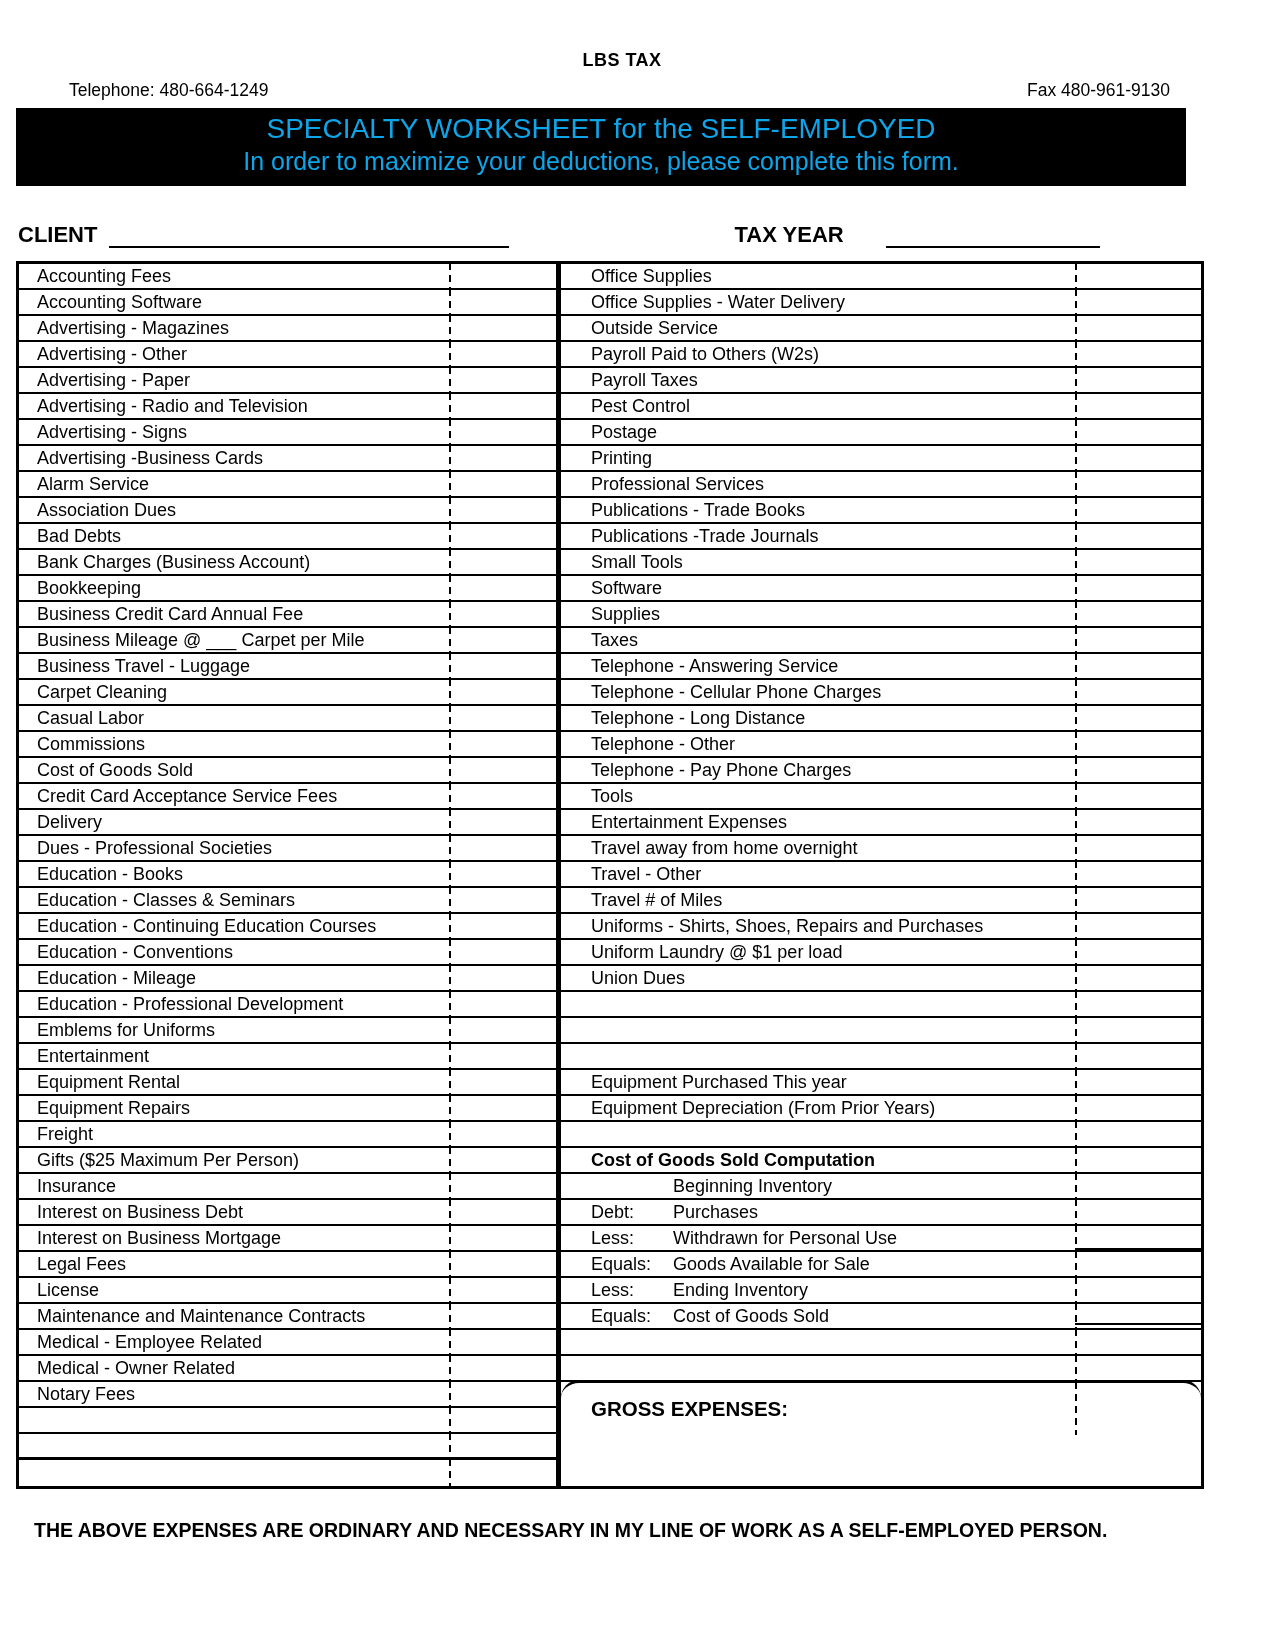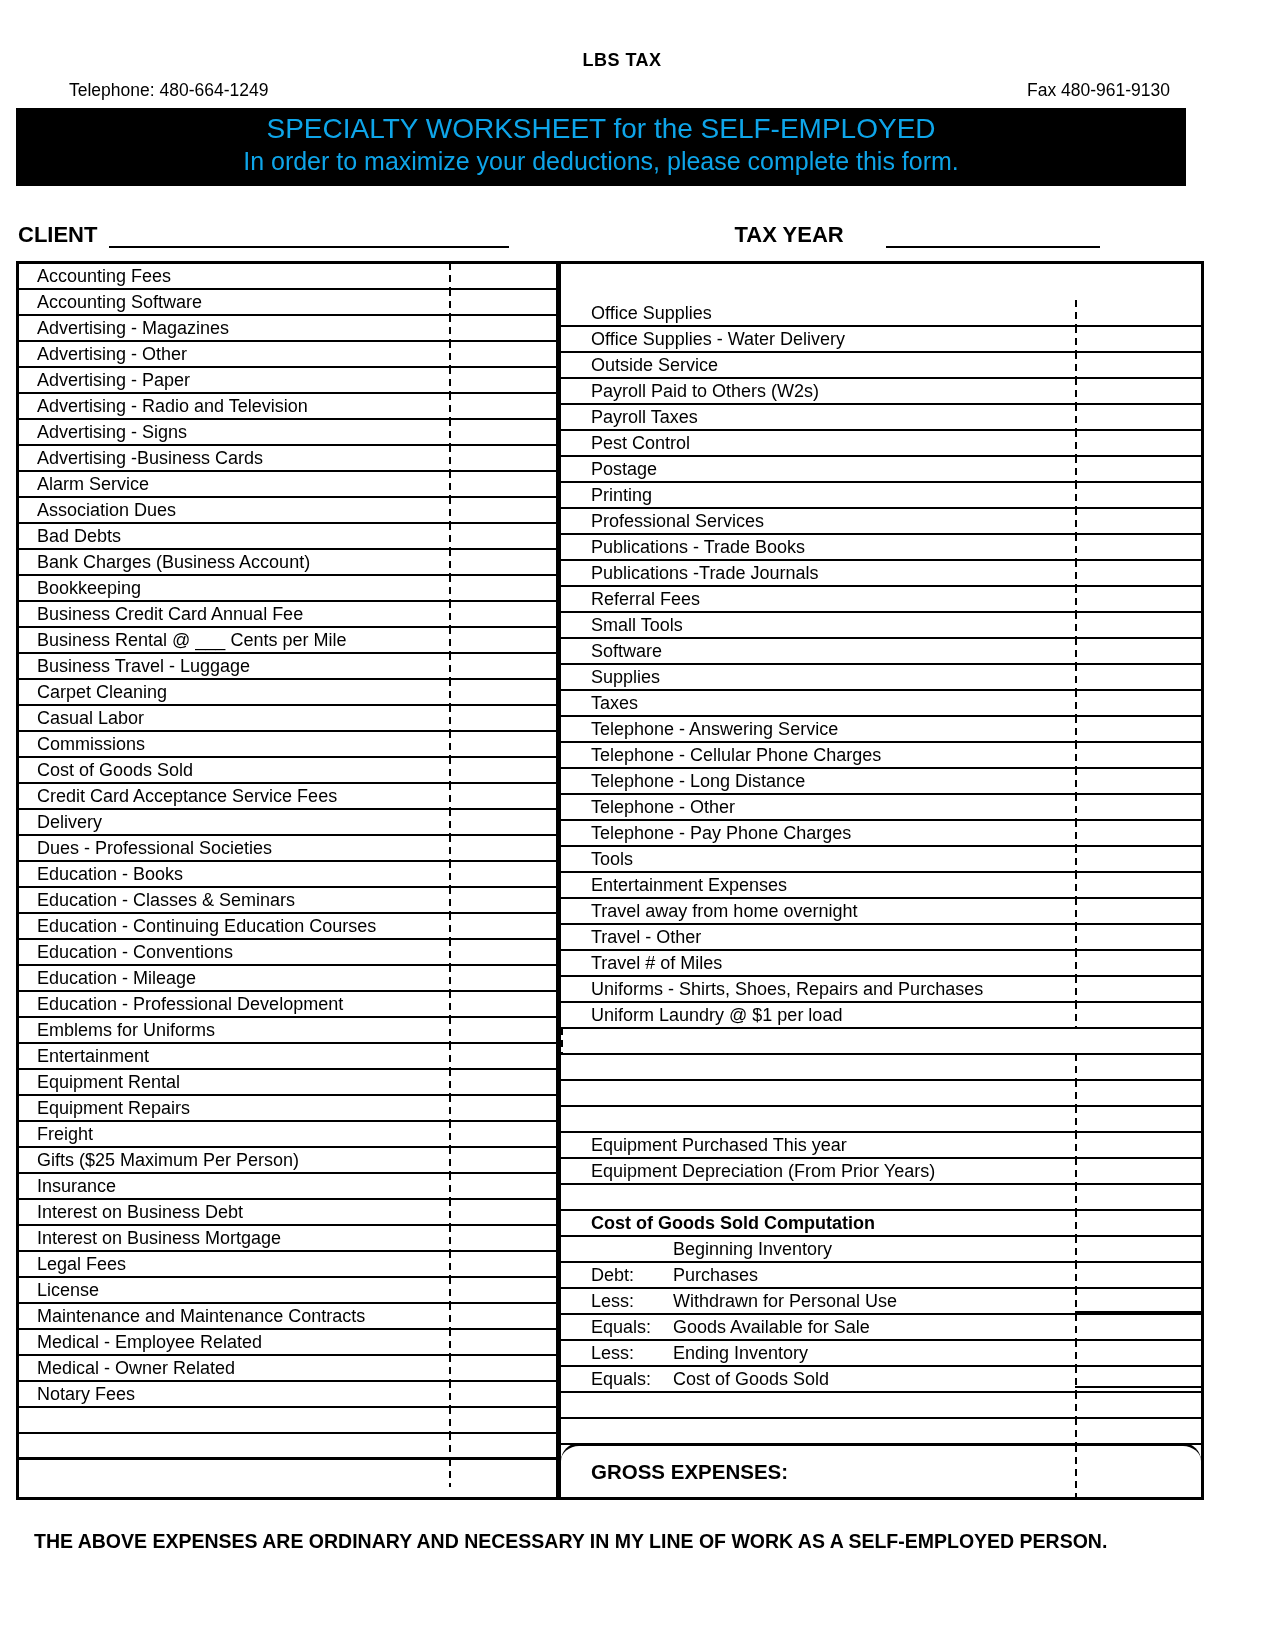--- a/index.html
+++ b/index.html
@@ -20,21 +20,21 @@
   .banner .l2 { font-size:25px; margin-top:2px; }
   .client-row { margin-top:28px; display:flex; align-items:flex-end; font-weight:bold; font-size:22px; height:34px; padding-left:2px; }
   .uline { border-bottom:2px solid #000; height:30px; display:inline-block; }
   .client-line { width:400px; margin-left:12px; }
   .taxyear-lbl { margin-left:225px; }
   .tax-line { width:214px; margin-left:42px; }
 
   .wtable { display:flex; margin-top:13px; border:3px solid #000; width:1188px; box-sizing:border-box; }
   .col { box-sizing:border-box; }
   .col.left  { width:542px; border-right:5px solid #000; }
-  .col.right { flex:1;margin-top:37px; }
+  .col.right { flex:1; }
   .trow { height:26px; border-bottom:2px solid #000; display:flex; box-sizing:border-box; background:#fff; }
   .col .trow:last-child { border-bottom:none;border-radius:18px; }
   .trow.heavy-bottom { border-bottom-width:3px; }
   .lbl { flex:1; display:flex; align-items:center; font-size:18px; padding-left:18px; white-space:nowrap; overflow:hidden; }
   .col.right .lbl { padding-left:30px; }
   .lbl.bold { font-weight:bold; }
   .amt { width:107px; position:relative; box-sizing:border-box; }
   .col.right .amt { width:126px; }
   .amt::before {
     content:''; position:absolute; left:0; top:-1px; bottom:-1px; width:2px;
@@ -131,21 +131,21 @@
         </div>
         <div class="trow">
           <div class="lbl">Bookkeeping</div>
           <div class="amt"></div>
         </div>
         <div class="trow">
           <div class="lbl">Business Credit Card Annual Fee</div>
           <div class="amt"></div>
         </div>
         <div class="trow">
-          <div class="lbl">Business Rental @ ___ Cents per Mile</div>
+          <div class="lbl">Business Mileage @ ___ Carpet per Mile</div>
           <div class="amt"></div>
         </div>
         <div class="trow">
           <div class="lbl">Business Travel - Luggage</div>
           <div class="amt"></div>
         </div>
         <div class="trow">
           <div class="lbl">Carpet Cleaning</div>
           <div class="amt"></div>
         </div>
@@ -309,24 +309,20 @@
         </div>
         <div class="trow">
           <div class="lbl">Publications - Trade Books</div>
           <div class="amt"></div>
         </div>
         <div class="trow">
           <div class="lbl">Publications -Trade Journals</div>
           <div class="amt"></div>
         </div>
         <div class="trow">
-          <div class="lbl">Referral Fees</div>
-          <div class="amt"></div>
-        </div>
-        <div class="trow">
           <div class="lbl">Small Tools</div>
           <div class="amt"></div>
         </div>
         <div class="trow">
           <div class="lbl">Software</div>
           <div class="amt"></div>
         </div>
         <div class="trow">
           <div class="lbl">Supplies</div>
           <div class="amt"></div>
@@ -377,20 +373,21 @@
         </div>
         <div class="trow">
           <div class="lbl">Uniforms - Shirts, Shoes, Repairs and Purchases</div>
           <div class="amt"></div>
         </div>
         <div class="trow">
           <div class="lbl">Uniform Laundry @ $1 per load</div>
           <div class="amt"></div>
         </div>
         <div class="trow">
+          <div class="lbl">Union Dues</div>
           <div class="amt"></div>
         </div>
         <div class="trow">
           <div class="lbl"></div>
           <div class="amt"></div>
         </div>
         <div class="trow">
           <div class="lbl"></div>
           <div class="amt"></div>
         </div>

